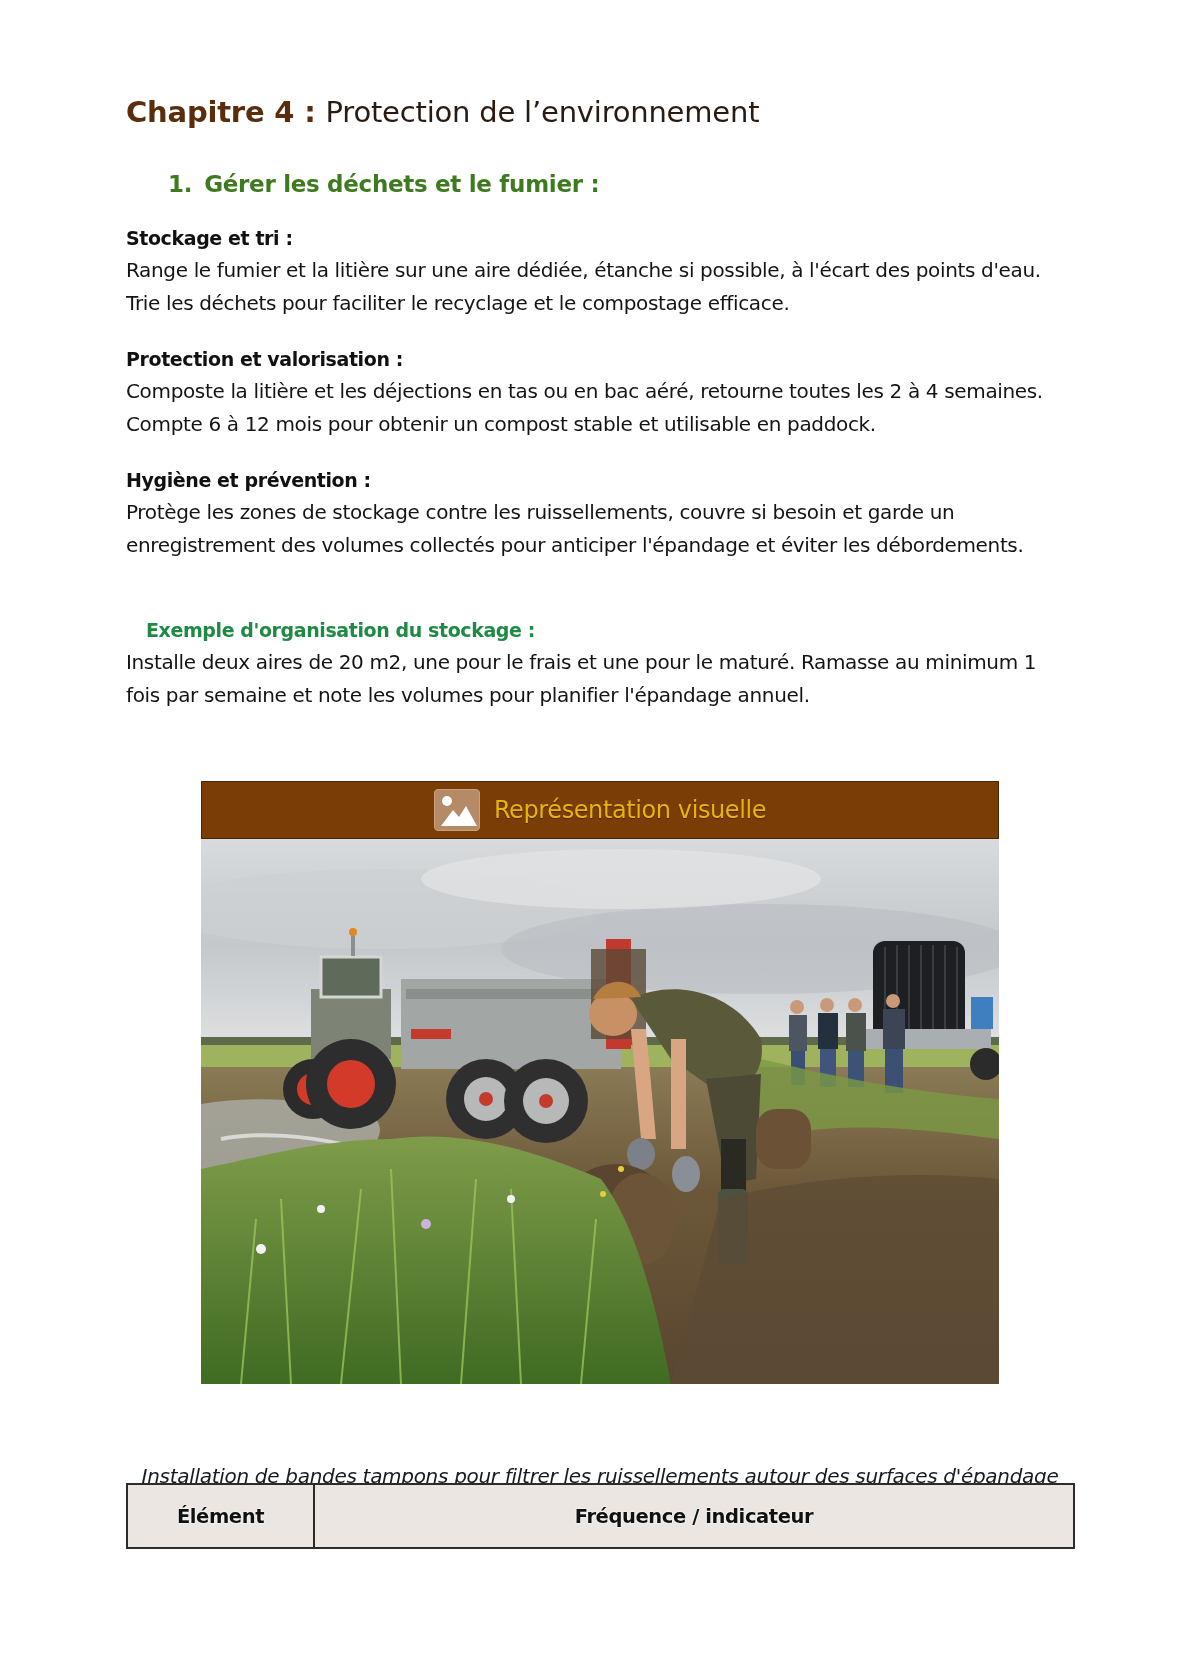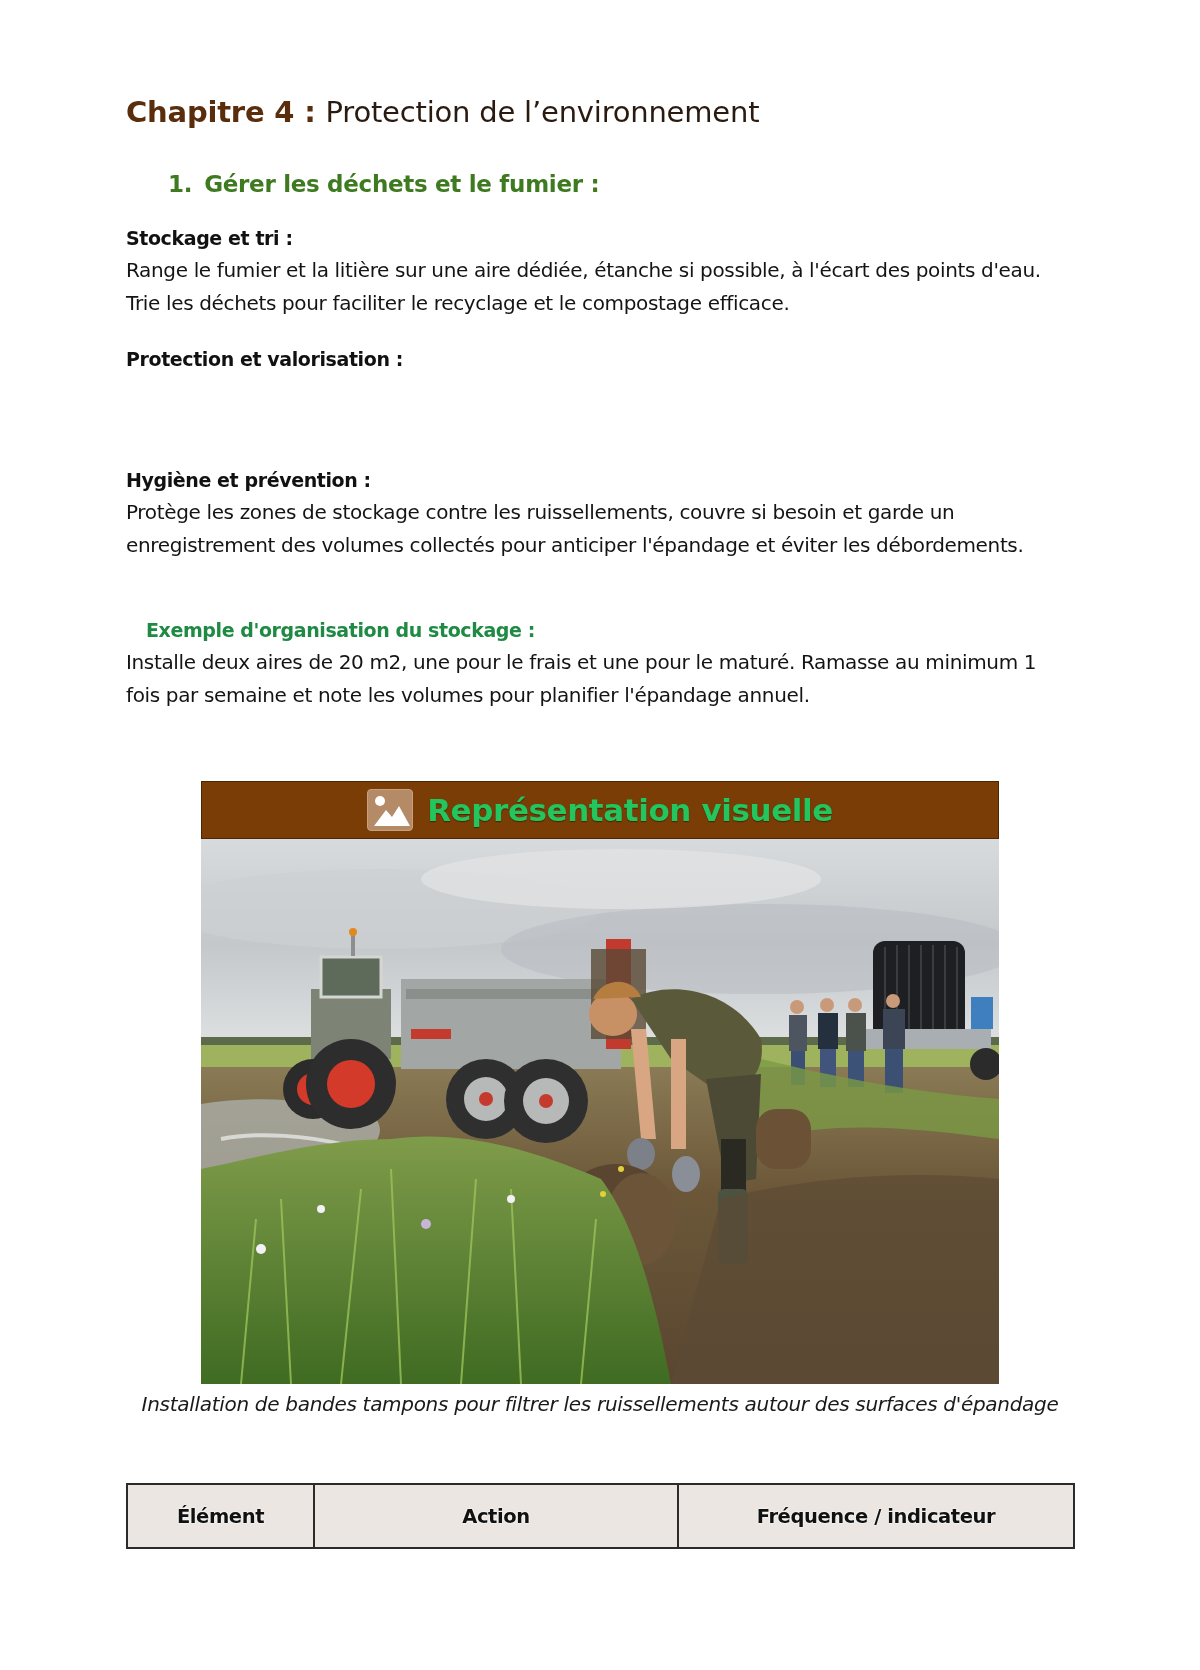--- a/index.html
+++ b/index.html
@@ -35,29 +35,29 @@
     .figure-header {
       position: absolute; left: 0; top: 0; width: 798px; height: 58px;
       background: #7a3d05; border: 1px solid #4a2606;
       display: flex; align-items: center; justify-content: center;
     }
     .figure-header .img-icon {
       width: 46px; height: 42px; background: #b58a66; border-radius: 4px; border: 1px solid #c9a07e;
       position: relative; margin-right: 14px;
     }
     .figure-header .title {
-      color: #22c55e; font-size: 31px; font-weight: bold; letter-spacing: -0.4px;
+      color: #eab308; font-size: 24px; font-weight: normal; letter-spacing: -0.4px;
       text-shadow: 0 1px 1px rgba(0,0,0,0.4);
     }
     .photo {
       position: absolute; left: 0; top: 58px; width: 798px; height: 545px; overflow: hidden;
       background: linear-gradient(180deg, #d9dcde 0%, #c9cdd0 30%, #d4d7d9 48%, #c2c6c8 52%, #a7a890 56%, #7a6a4c 66%, #5e4b33 100%);
     }
     .caption {
-      position: absolute; left: 126px; width: 948px; top: 1388px;
+      position: absolute; left: 126px; width: 948px; top: 1460px;
       text-align: center; font-style: italic; font-size: 20px; line-height: 32px; color: #1a1a1a; letter-spacing: -0.3px;
     }
 
     .table {
       position: absolute; left: 126px; top: 1483px; width: 949px; height: 66px;
       border: 2px solid #2b2b2b; display: flex; background: #ebe6e1;
     }
     .table .th {
       height: 100%; display: flex; align-items: center; justify-content: center;
       font-weight: bold; font-size: 19.5px; color: #111; letter-spacing: -0.4px;
@@ -78,20 +78,21 @@
   <span class="num">1.</span><span>Gérer les déchets et le fumier :</span>
 </h2>
 
 <div class="block" style="top:222px;">
   <div class="block-heading">Stockage et tri :</div>
   <p class="block-text">Range le fumier et la litière sur une aire dédiée, étanche si possible, à l'écart des points d'eau. Trie les déchets pour faciliter le recyclage et le compostage efficace.</p>
 </div>
 
 <div class="block" style="top:343px;">
   <div class="block-heading">Protection et valorisation :</div>
+  <p class="block-text">Composte la litière et les déjections en tas ou en bac aéré, retourne toutes les 2 à 4 semaines. Compte 6 à 12 mois pour obtenir un compost stable et utilisable en paddock.</p>
 </div>
 
 <div class="block" style="top:464px;">
   <div class="block-heading">Hygiène et prévention :</div>
   <p class="block-text">Protège les zones de stockage contre les ruissellements, couvre si besoin et garde un enregistrement des volumes collectés pour anticiper l'épandage et éviter les débordements.</p>
 </div>
 
 <div class="block" style="top:614px;">
   <div class="block-heading green">Exemple d'organisation du stockage :</div>
   <p class="block-text">Installe deux aires de 20 m2, une pour le frais et une pour le maturé. Ramasse au minimum 1 fois par semaine et note les volumes pour planifier l'épandage annuel.</p>
@@ -232,15 +233,14 @@
 
       <path d="M470,545 L520,360 C600,340 700,330 798,340 L798,545 Z" fill="#5d4a34" opacity="0.7"></path>
     </svg>
   </div>
 </div>
 
 <p class="caption">Installation de bandes tampons pour filtrer les ruissellements autour des surfaces d'épandage</p>
 
 <div class="table">
   <div class="th" style="width:187px;">Élément</div>
-  <div class="th" style="width:364px;">Action</div>
   <div class="th" style="flex:1;">Fréquence / indicateur</div>
 </div>
 
 </body></html>

